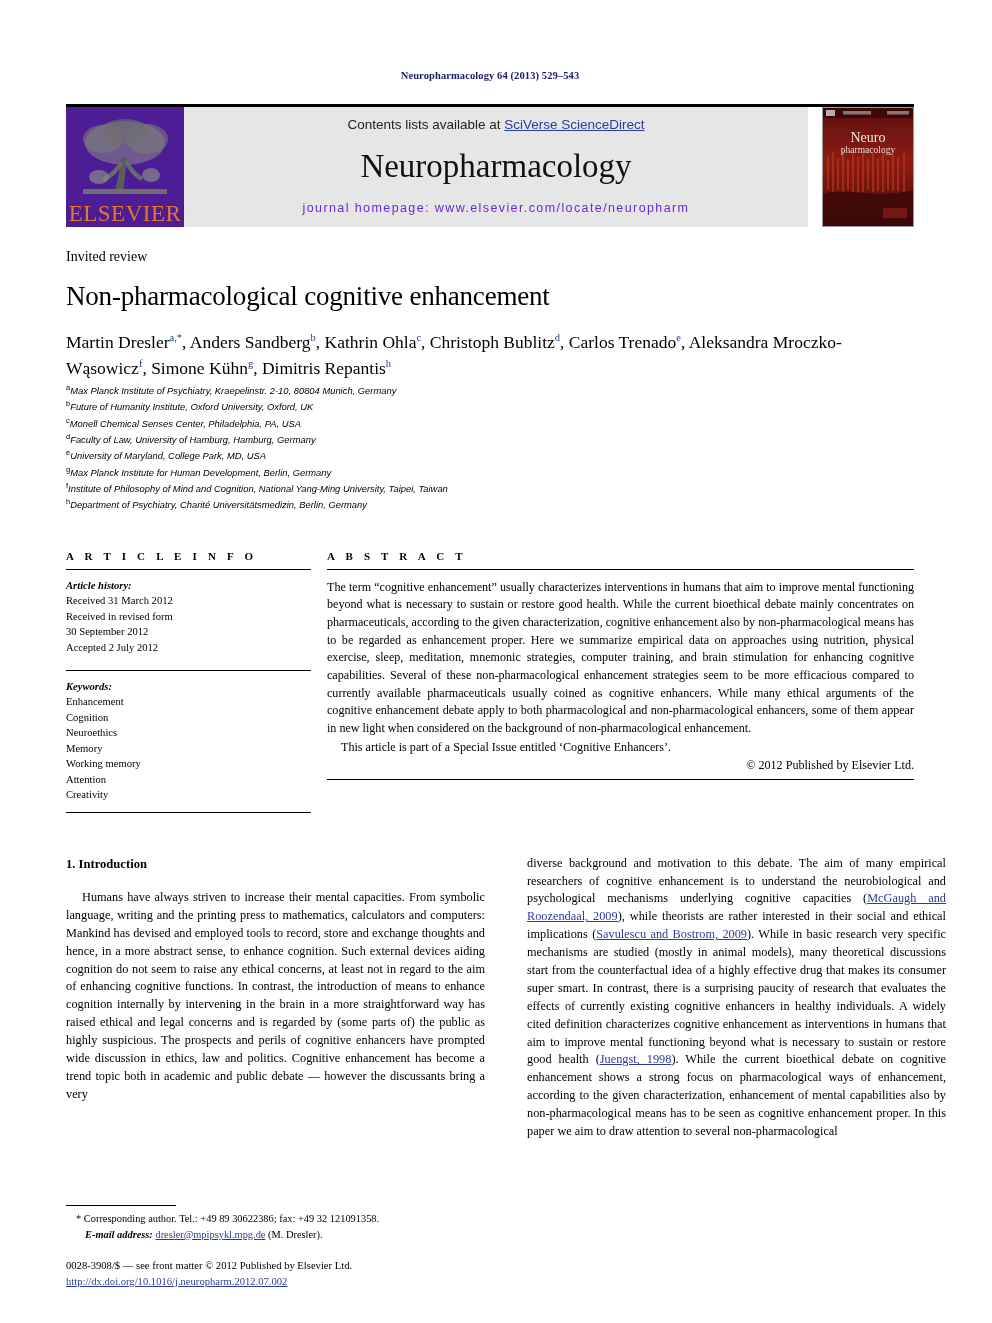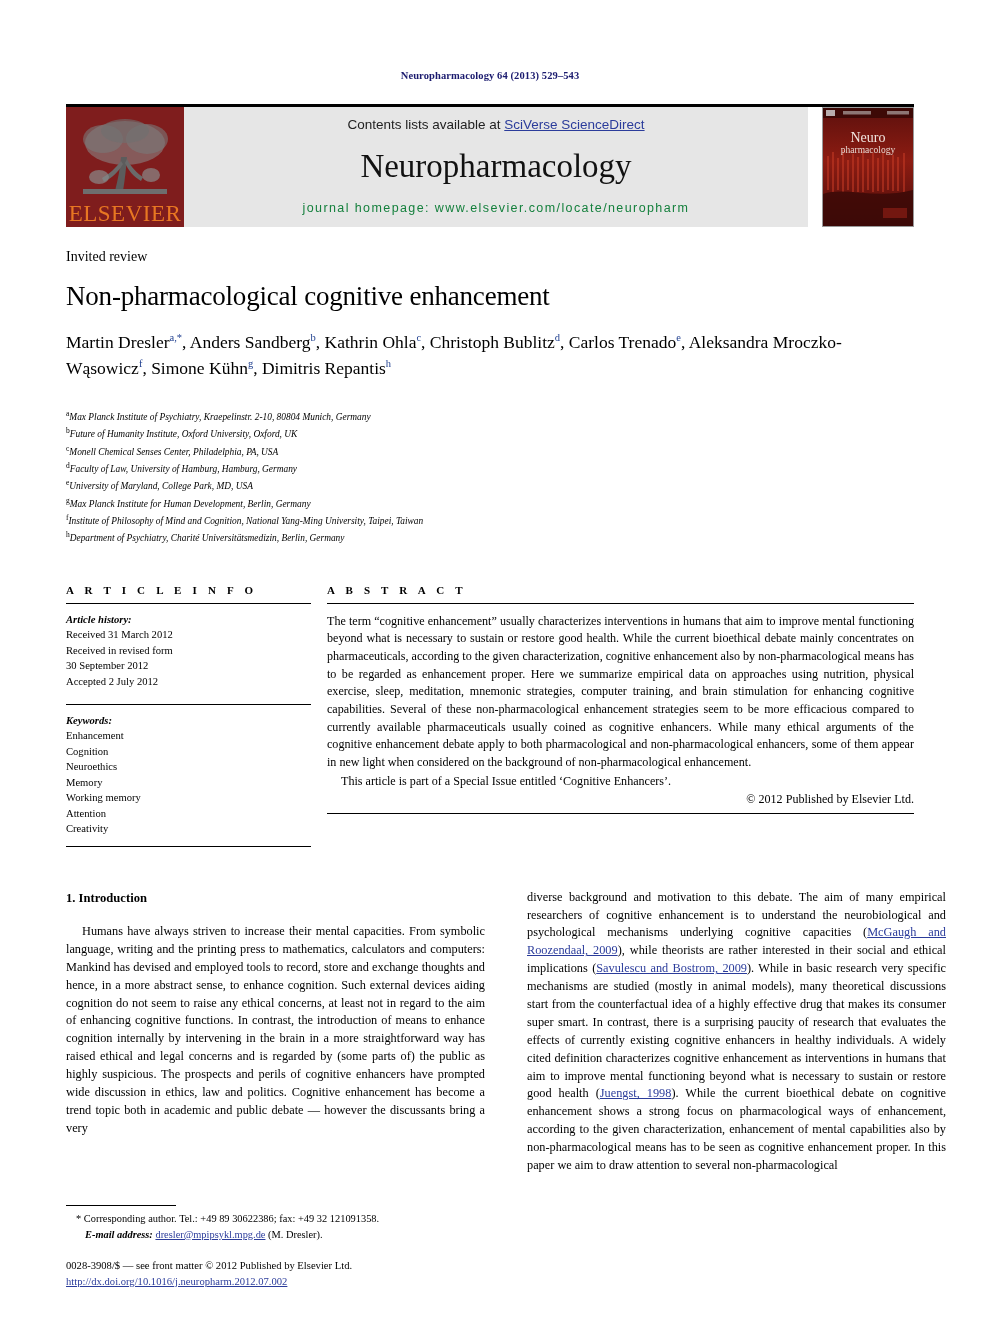--- a/index.html
+++ b/index.html
@@ -42,21 +42,21 @@
     height: 120px;
   }
   .elsevier-logo {
     width: 118px;
     flex: 0 0 118px;
     display: flex;
     flex-direction: column;
     justify-content: flex-end;
     align-items: center;
     padding-bottom: 2px;
-    background: #7f1d1d;
+    background: #4c1d95;
   }
   .tree-svg { display:block; }
   .elsevier-word {
     font-family: "Liberation Serif", serif;
     font-size: 23px;
     letter-spacing: 0.5px;
     color: #E87722;
     line-height: 1;
     margin-top: 1px;
   }
@@ -78,21 +78,21 @@
   .journal-title {
     font-family: "Liberation Serif", serif;
     font-size: 33px;
     color: #111;
     letter-spacing: 0px;
     line-height: 1;
   }
   .homepage-line {
     font-family: "Liberation Sans", sans-serif;
     font-size: 12.5px;
-    color: #15803d;
+    color: #6d28d9;
     letter-spacing: 1.4px;
   }
   .cover-thumb {
     width: 92px;
     flex: 0 0 92px;
     margin-left: 14px;
     border: 1px solid #999;
     box-sizing: border-box;
     background: #6d1410;
     position: relative;
@@ -114,25 +114,25 @@
     letter-spacing: -0.2px;
   }
   .authors {
     margin-top: 14px;
     font-size: 17.5px;
     line-height: 1.48;
     font-family: "Liberation Serif", serif;
   }
   .authors sup { font-size: 10.5px; color: #1f3f8f; vertical-align: super; }
   .affiliations {
-    margin-top: 26px;
+    margin-top: 0;
     font-size: 9.4px;
     font-style: italic;
     line-height: 1.62;
-    font-family: Liberation Serif, serif;
+    font-family: Liberation Sans, sans-serif;
   }
   .affiliations sup { font-style: normal; font-size: 7.5px; }
 
   
   .info-abstract {
     margin-top: 37px;
     display: flex;
   }
   .col-info { width: 245px; flex: 0 0 245px; }
   .col-abstract { flex: 1 1 auto; margin-left: 16px; }

